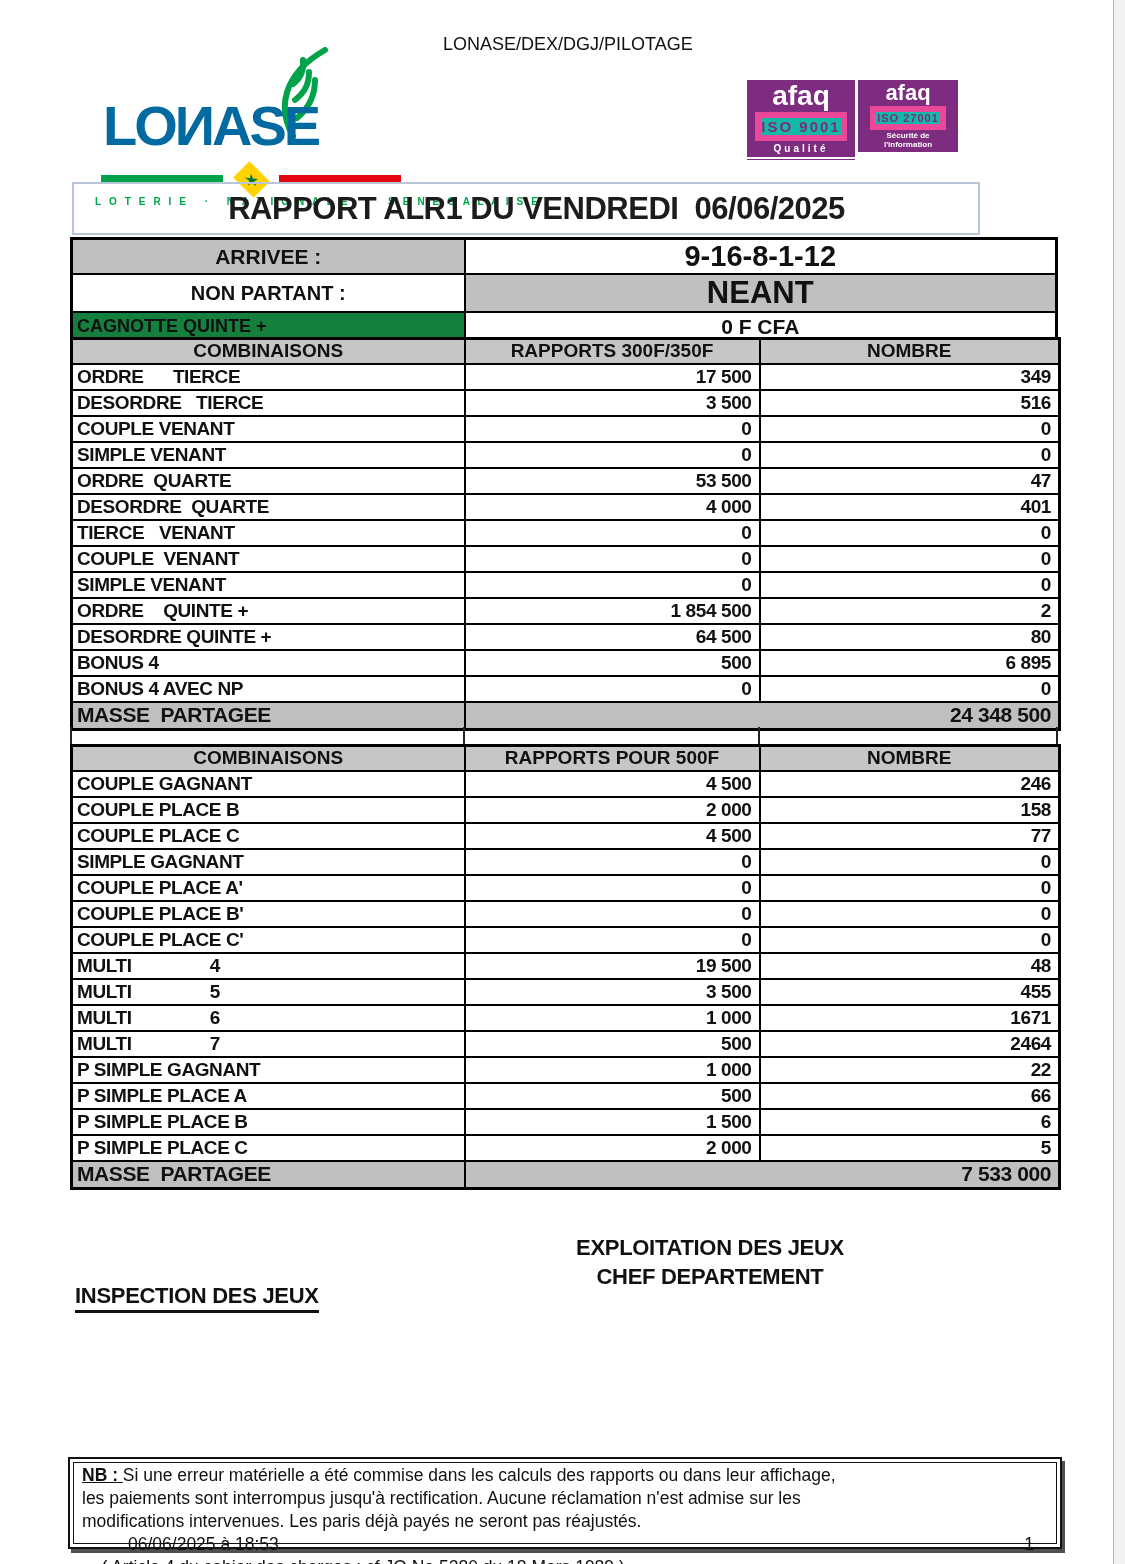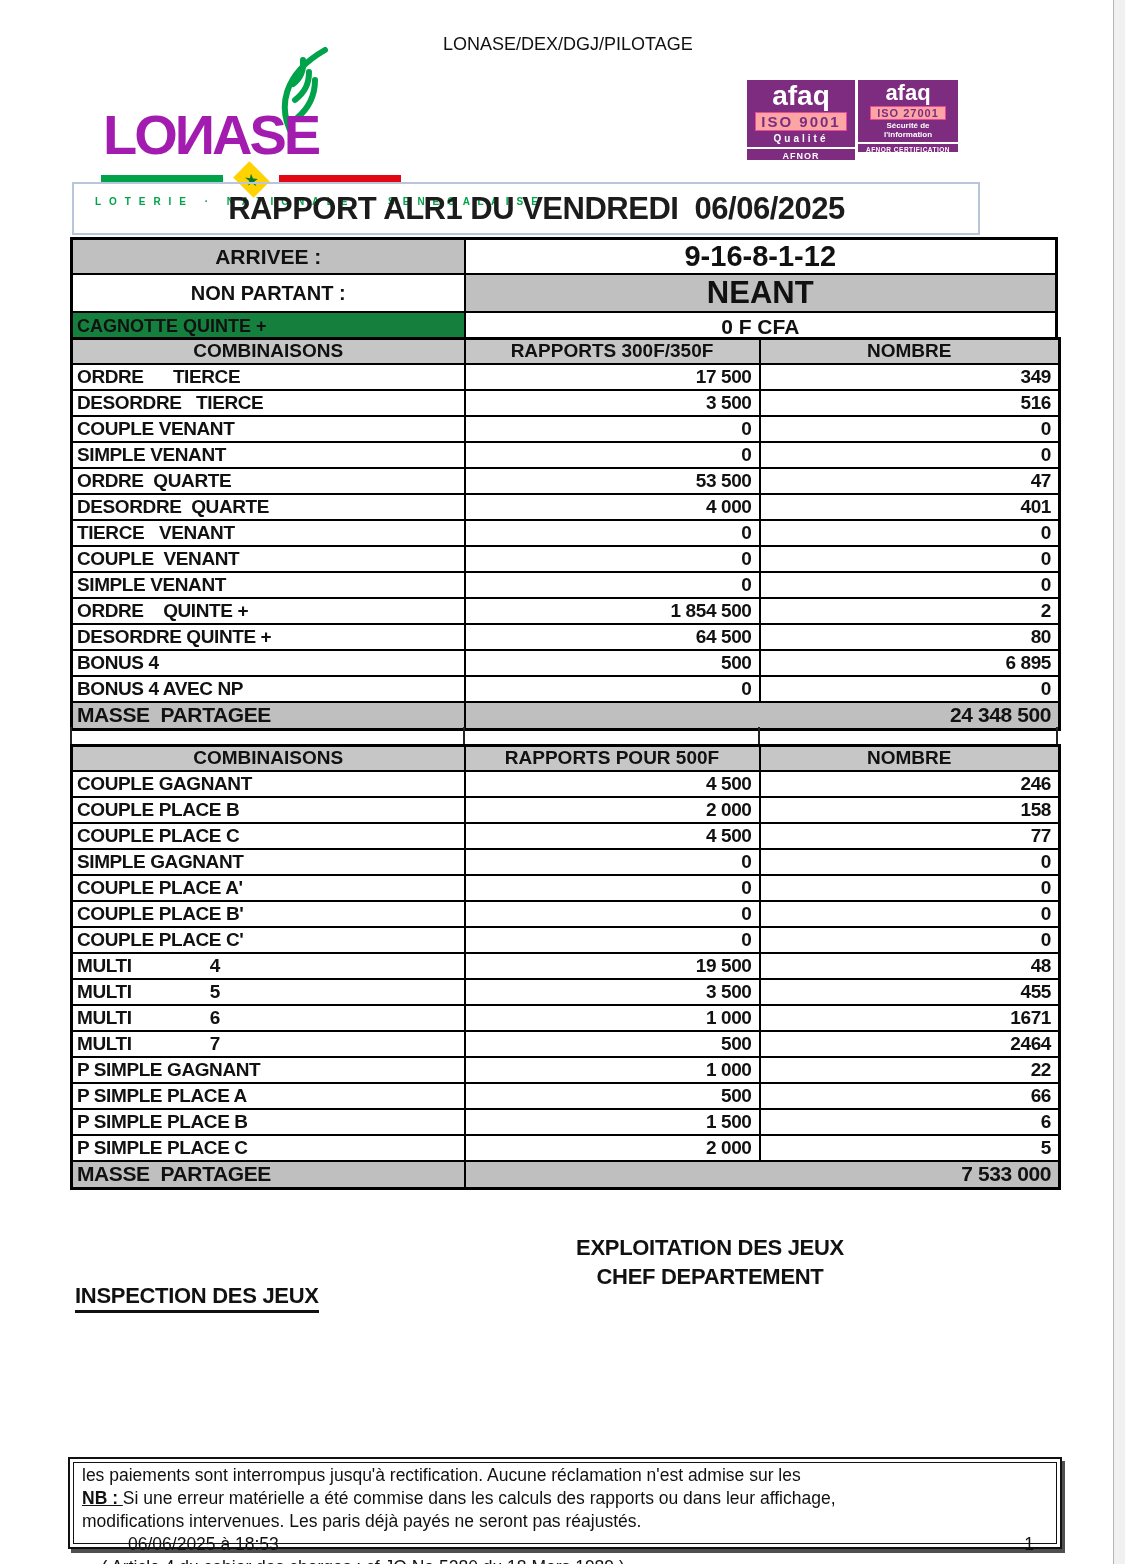--- a/index.html
+++ b/index.html
@@ -7,42 +7,42 @@
     font-family:"Liberation Sans", sans-serif; color:#111; position:relative; overflow:hidden; }
 
   .right-edge { position:absolute; left:1113px; top:0; width:12px; height:1564px;
     background:#f1f1f1; border-left:1px solid #b5b5b5; }
 
   .header-ref { position:absolute; left:443px; top:34px; font-size:18px; letter-spacing:0; }
 
   
   .logo { position:absolute; left:95px; top:46px; width:310px; height:128px; }
   .logo .wing { position:absolute; left:152px; top:-2px; }
-  .logo .wordmark { position:absolute; left:8px; top:61px; font-size:56px; font-weight:900;
-    color:#a21caf; letter-spacing:-3px; line-height:1; white-space:pre; transform:scaleY(1.0);text-align:right; }
+  .logo .wordmark { position:absolute; left:8px; top:52px; font-size:56px; font-weight:900;
+    color:#0369a1; letter-spacing:-3px; line-height:1; white-space:pre; transform:scaleY(1.0);text-align:right; }
   .logo .bars { position:absolute; left:6px; top:118px; width:300px; display:flex; align-items:center; }
   .logo .bar-green { width:122px; height:9px; background:#00A34A; }
   .logo .bar-red { width:122px; height:9px; background:#E30613; }
   .logo .diamond-wrap { width:56px; height:30px; display:flex; align-items:center; justify-content:center; position:relative; }
   .logo .diamond { width:23px; height:23px; background:#FFD200; transform:rotate(45deg) scaleX(1.25);
     display:flex; align-items:center; justify-content:center; }
   .logo .star { transform:rotate(-45deg); color:#007A36; font-size:15px; line-height:1; }
   .logo .tagline { position:absolute; left:0; top:150px; width:312px; text-align:center;
     font-size:10px; font-weight:bold; color:#00A34A; letter-spacing:2.6px; white-space:pre; }
 
   
   .badges { position:absolute; left:747px; top:80px; display:flex; align-items:flex-start; gap:3px; }
   .badge { background:#7d2c7f; color:#fff; text-align:center; }
   .badge-1 { width:108px; height:80px; padding-top:2px; }
   .badge-2 { width:100px; height:72px; padding-top:2px; }
   .badge .afaq { font-weight:900; line-height:1; letter-spacing:0; }
   .badge-1 .afaq { font-size:28px; }
   .badge-2 .afaq { font-size:22px; }
-  .badge .isobox { background:#fca5a5; color:#7d2c7f; font-weight:900; margin:2px auto 1px;
-    border:1px solid #ec4899; }
+  .badge .isobox { background:#14b8a6; color:#7d2c7f; font-weight:900; margin:2px auto 1px;
+    border:6px solid #ec4899; }
   .badge-1 .isobox { width:92px; font-size:15px; letter-spacing:2px; }
   .badge-2 .isobox { width:76px; font-size:11px; letter-spacing:1px; }
   .badge .subtitle { font-weight:bold; }
   .badge-1 .subtitle { font-size:10px; letter-spacing:3px; margin-top:2px; }
   .badge-2 .subtitle { font-size:8px; line-height:1.15; }
   .badge .footer { border-top:2px solid #fff; margin-top:3px; font-weight:bold; }
   .badge-1 .footer { font-size:9px; letter-spacing:1px; padding-top:2px; }
   .badge-2 .footer { font-size:6.5px; letter-spacing:.5px; padding-top:2px; }
 
   
@@ -385,21 +385,21 @@
   </tbody>
 </table>
 
 <div class="chef-block">
   <div>EXPLOITATION DES JEUX</div>
   <div>CHEF DEPARTEMENT</div>
 </div>
 <div class="inspection">INSPECTION DES JEUX</div>
 
 <div class="nb-box">
+  <p><span class="nb-label">NB : </span><span>Si une erreur matérielle a été commise dans les calculs des rapports ou dans leur affichage,</span></p>
   <p>les paiements sont interrompus jusqu'à rectification. Aucune réclamation n'est admise sur les</p>
-  <p><span class="nb-label">NB : </span><span>Si une erreur matérielle a été commise dans les calculs des rapports ou dans leur affichage,</span></p>
   <p>modifications intervenues. Les paris déjà payés ne seront pas réajustés.</p>
   <p class="nb-last">
     <span>( Article 4 du cahier des charges : cf JO No 5280 du 18 Mars 1989 )</span>
     <span class="nb-timestamp">06/06/2025 à 18:53</span>
     <span class="nb-pagenum">1</span>
   </p>
 </div>
 
 </body></html>

